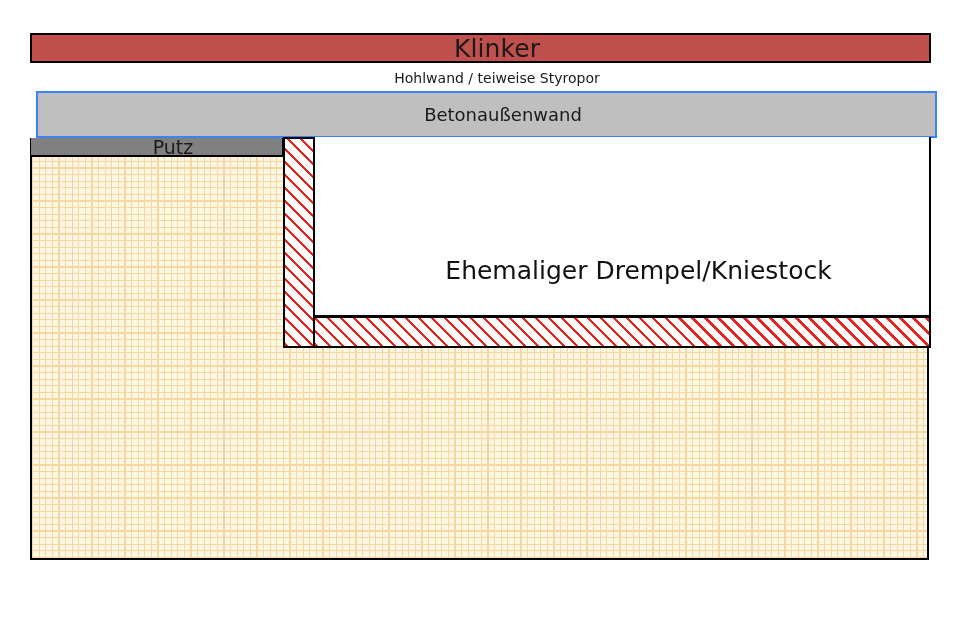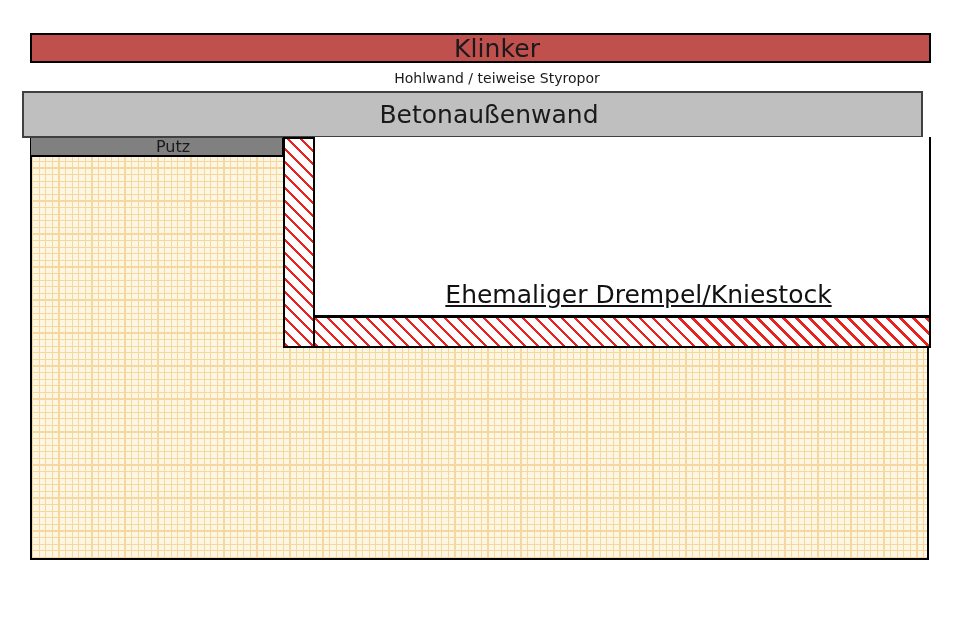--- a/index.html
+++ b/index.html
@@ -48,38 +48,38 @@
     left: 30px;
     top: 64px;
     width: 901px;
     height: 27px;
     font-size: 14px;
     color: #1a1a1a;
   }
 
   
   .beton {
-    left: 22px;
+    left: 36px;
     top: 91px;
     width: 901px;
     height: 47px;
-    border: 2px solid #404040;
-    font-size: 25px;
+    border: 2px solid #3b82f6;
+    font-size: 18px;
     color: #1a1a1a;
   }
 
   
   .putz {
     left: 30px;
     top: 138px;
     width: 253px;
     height: 18px;
     border: 1px solid #000000;
     border-top: none;
-    font-size: 16px;
+    font-size: 19px;
     color: #1a1a1a;
     overflow: visible;
   }
   .putz .lbl {
     position: relative;
     top: 0px;
     white-space: nowrap;
   }
 
   
@@ -106,23 +106,22 @@
     border: 2px solid #000000;
     border-top: none;
     background: #ffffff;
     font-size: 25px;
     color: #111111;
     align-items: center;
     justify-content: center;
   }
   .room .lbl {
     position: relative;
-    top: 68px;
+    top: 44px;
     white-space: nowrap;
-    text-decoration: underline;
   }
 
   
   .hatch {
     background-color: #ffffff;
     background-image: repeating-linear-gradient(45deg,
         #e8221f 0px, #e8221f 2.6px,
         #ffffff 2.6px, #ffffff 9.2px);
     border: 2px solid #000000;
   }

